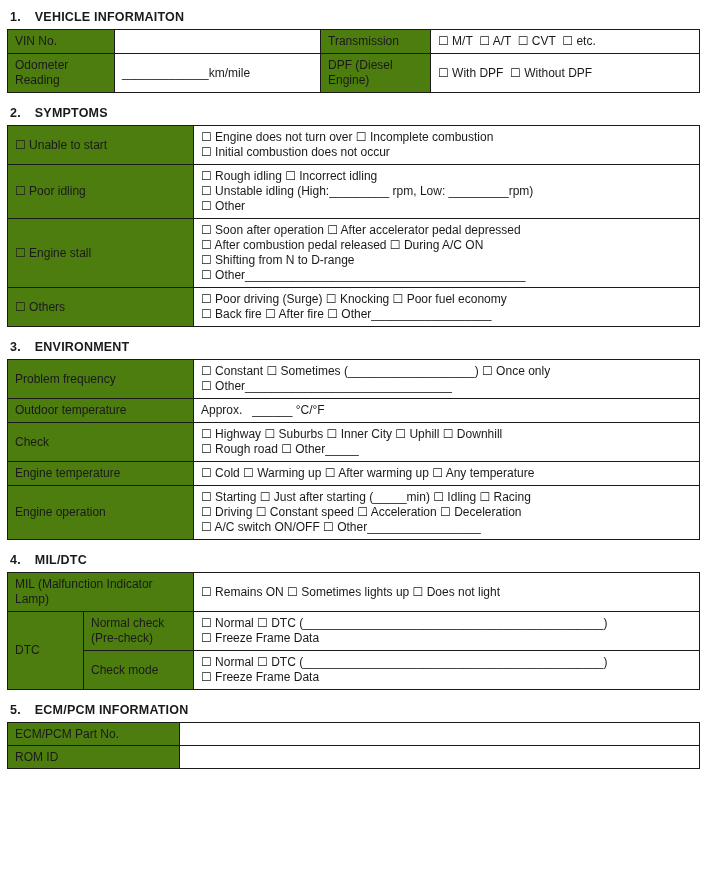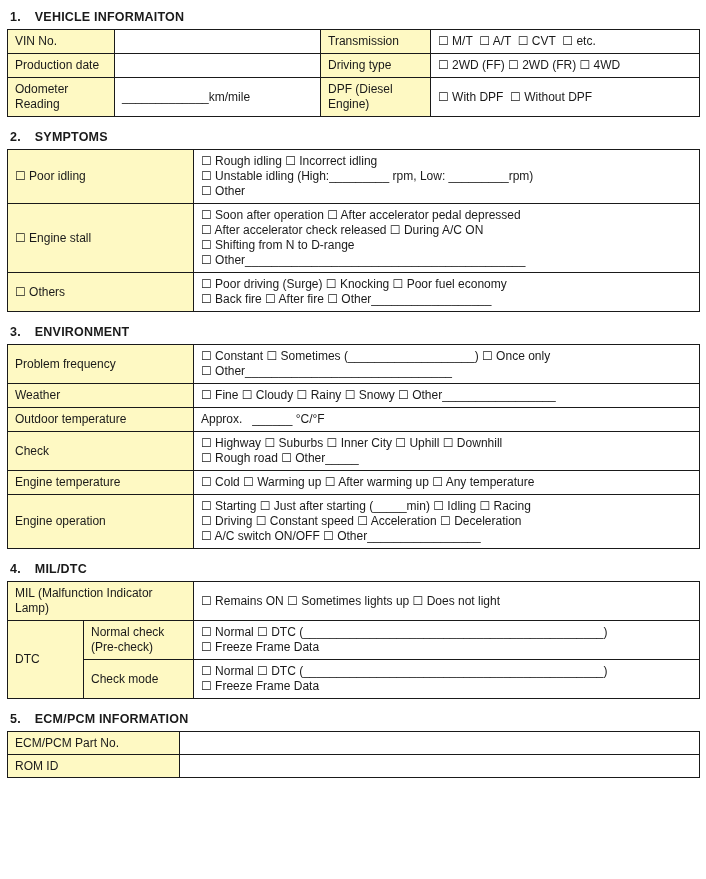--- a/index.html
+++ b/index.html
@@ -30,21 +30,21 @@
   td {
     border: 1px solid #1a1a1a;
     font-size: 12px;
     line-height: 15px;
     vertical-align: middle;
     padding: 4px 7px;
   }
   .val, .line { white-space: pre-wrap; overflow: hidden; }
   .center { text-align: left; }
   .short td { height: 23px; padding: 3px 7px; }
-  .lbl { background: #fef9c3; }
+  .lbl { background: #4d7c0f; }
 </style>
 </head>
 <body>
 
 <div>
 
   <div class="section">
     <div class="heading">
       <span>1.</span>
       <span>VEHICLE INFORMAITON</span>
@@ -57,26 +57,20 @@
           <col style="width:269px">
         </colgroup>
       <tbody>
         <tr>
           <td class="lbl">VIN No.</td>
           <td class="val"></td>
           <td class="lbl">Transmission</td>
           <td class="val">☐ M/T  ☐ A/T  ☐ CVT  ☐ etc.</td>
         </tr>
         <tr>
-          <td class="lbl">Production date</td>
-          <td class="val"></td>
-          <td class="lbl">Driving type</td>
-          <td class="val">☐ 2WD (FF) ☐ 2WD (FR) ☐ 4WD</td>
-        </tr>
-        <tr>
           <td class="lbl">Odometer Reading</td>
           <td class="val">_____________km/mile</td>
           <td class="lbl">DPF (Diesel Engine)</td>
           <td class="val">☐ With DPF  ☐ Without DPF</td>
         </tr>
       </tbody>
     </table>
   </div>
 
   <div class="section">
@@ -84,32 +78,39 @@
       <span>2.</span>
       <span>SYMPTOMS</span>
     </div>
     <table>
       <colgroup>
           <col style="width:186px">
           <col style="width:506px">
         </colgroup>
       <tbody>
         <tr>
+          <td class="lbl val">☐ Unable to start</td>
+          <td>
+            <div class="line">☐ Engine does not turn over ☐ Incomplete combustion</div>
+            <div class="line">☐ Initial combustion does not occur</div>
+          </td>
+        </tr>
+        <tr>
           <td class="lbl val">☐ Poor idling</td>
           <td>
             <div class="line">☐ Rough idling ☐ Incorrect idling</div>
             <div class="line">☐ Unstable idling (High:_________ rpm, Low: _________rpm)</div>
             <div class="line">☐ Other</div>
           </td>
         </tr>
         <tr>
           <td class="lbl val">☐ Engine stall</td>
           <td>
             <div class="line">☐ Soon after operation ☐ After accelerator pedal depressed</div>
-            <div class="line">☐ After accelerator check released ☐ During A/C ON</div>
+            <div class="line">☐ After combustion pedal released ☐ During A/C ON</div>
             <div class="line">☐ Shifting from N to D-range</div>
             <div class="line">☐ Other__________________________________________</div>
           </td>
         </tr>
         <tr>
           <td class="lbl val">☐ Others</td>
           <td>
             <div class="line">☐ Poor driving (Surge) ☐ Knocking ☐ Poor fuel economy</div>
             <div class="line">☐ Back fire ☐ After fire ☐ Other__________________</div>
           </td>
@@ -127,26 +128,20 @@
       <colgroup>
           <col style="width:186px">
           <col style="width:506px">
         </colgroup>
       <tbody>
         <tr>
           <td class="lbl">Problem frequency</td>
           <td>
             <div class="line">☐ Constant ☐ Sometimes (___________________) ☐ Once only</div>
             <div class="line">☐ Other_______________________________</div>
-          </td>
-        </tr>
-        <tr>
-          <td class="lbl">Weather</td>
-          <td>
-            <div class="line">☐ Fine ☐ Cloudy ☐ Rainy ☐ Snowy ☐ Other_________________</div>
           </td>
         </tr>
         <tr>
           <td class="lbl">Outdoor temperature</td>
           <td>
             <div class="line">Approx.   ______ °C/°F</div>
           </td>
         </tr>
         <tr>
           <td class="lbl">Check</td>

